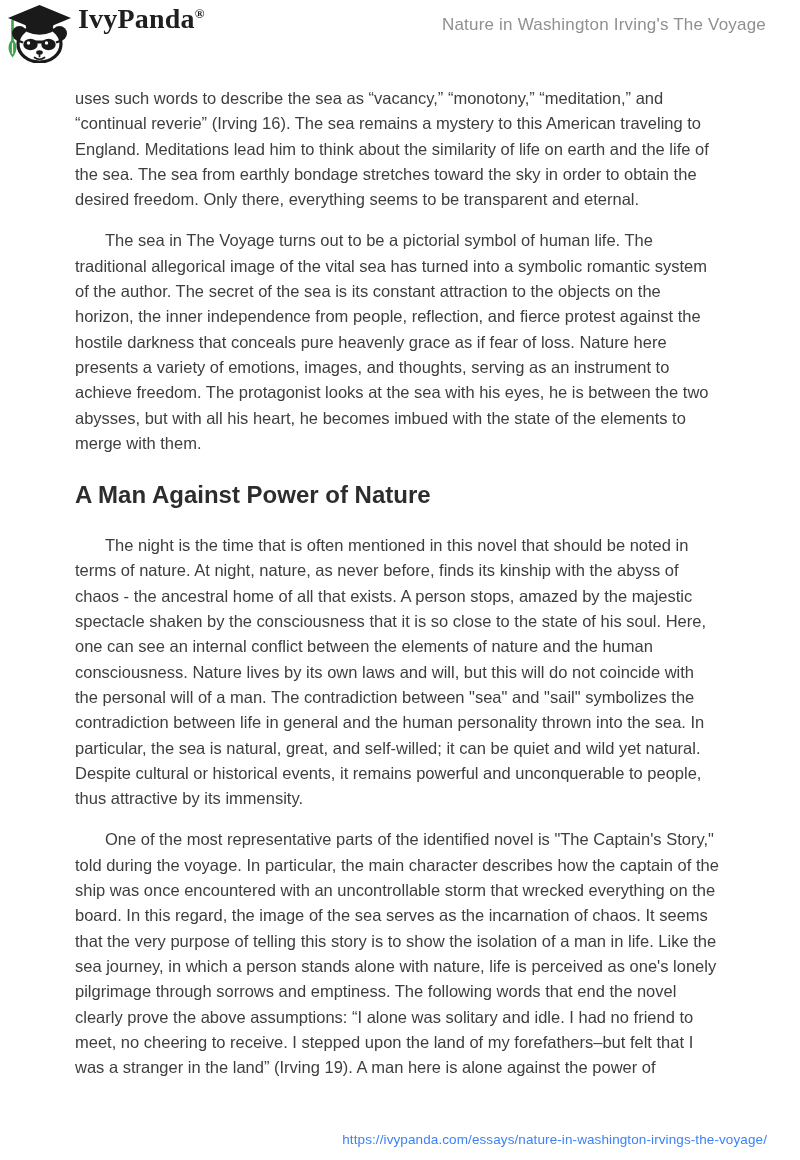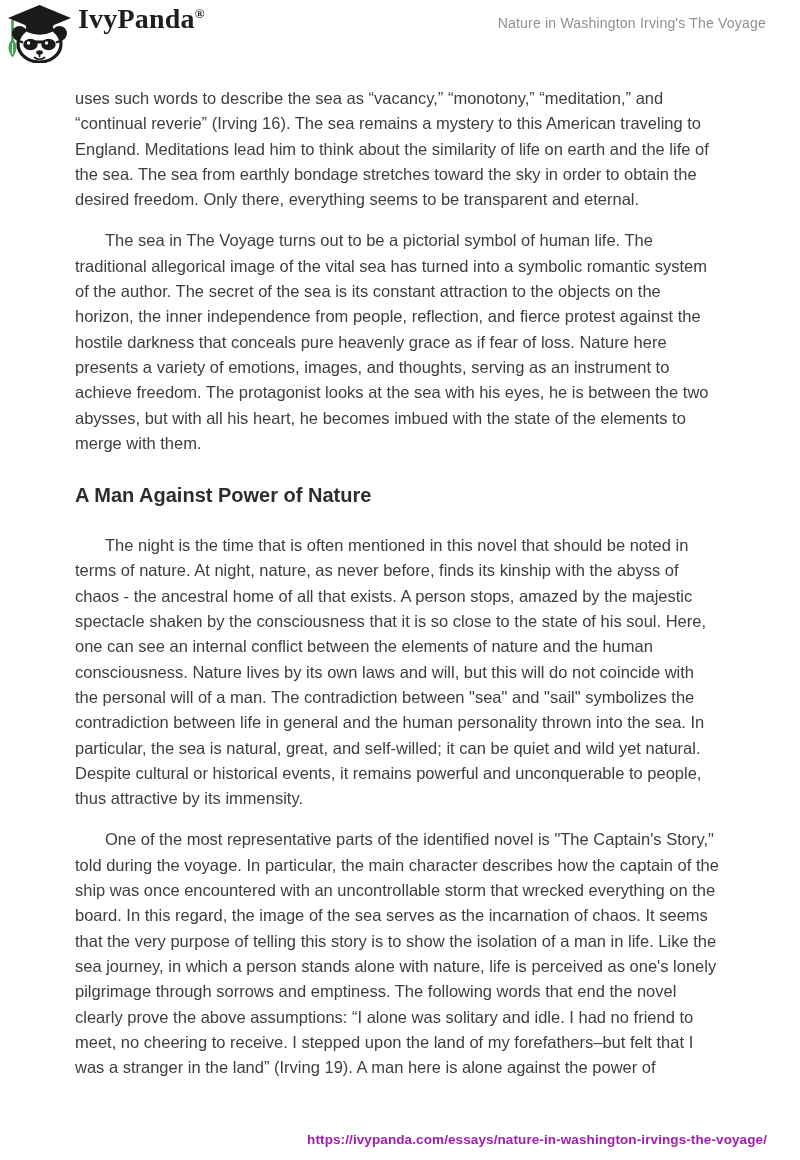--- a/index.html
+++ b/index.html
@@ -33,21 +33,21 @@
   .wordmark sup {
     font-size: 13px;
     font-weight: 700;
     vertical-align: super;
     line-height: 0;
   }
   .doc-title {
     position: absolute;
     top: 15px;
     right: 34px;
-    font-size: 14px;
+    font-size: 17px;
     color: #909090;
     letter-spacing: 0.2px;
   }
 
   
   main {
     width: 646px;
     margin-left: 75px;
     padding-top: 70px;
   }
@@ -55,36 +55,35 @@
     margin: 16px 0 9px 0;
     font-size: 16.5px;
     line-height: 25.3px;
     color: #3e3e3e;
     text-align: left;
   }
   main p.indent { text-indent: 30px; }
   .italic { }
   main h2 {
     margin: 21px 0 20px 0;
-    font-size: 20px;
+    font-size: 24px;
     line-height: 36px;
     font-weight: 700;
     color: #2d2d2d;
     font-family: "Liberation Sans", sans-serif;
   }
 
   
   .source-url {
     position: absolute;
     right: 33px;
     bottom: 13px;
     font-size: 13.5px;
-    color: #a21caf;
+    color: #3b82f6;
     letter-spacing: 0.1px;
-    font-weight: bold;
   }
 </style>
 </head>
 <body>
 
 <div id="page">
 
   <header>
     <div id="logo">
       <span>

